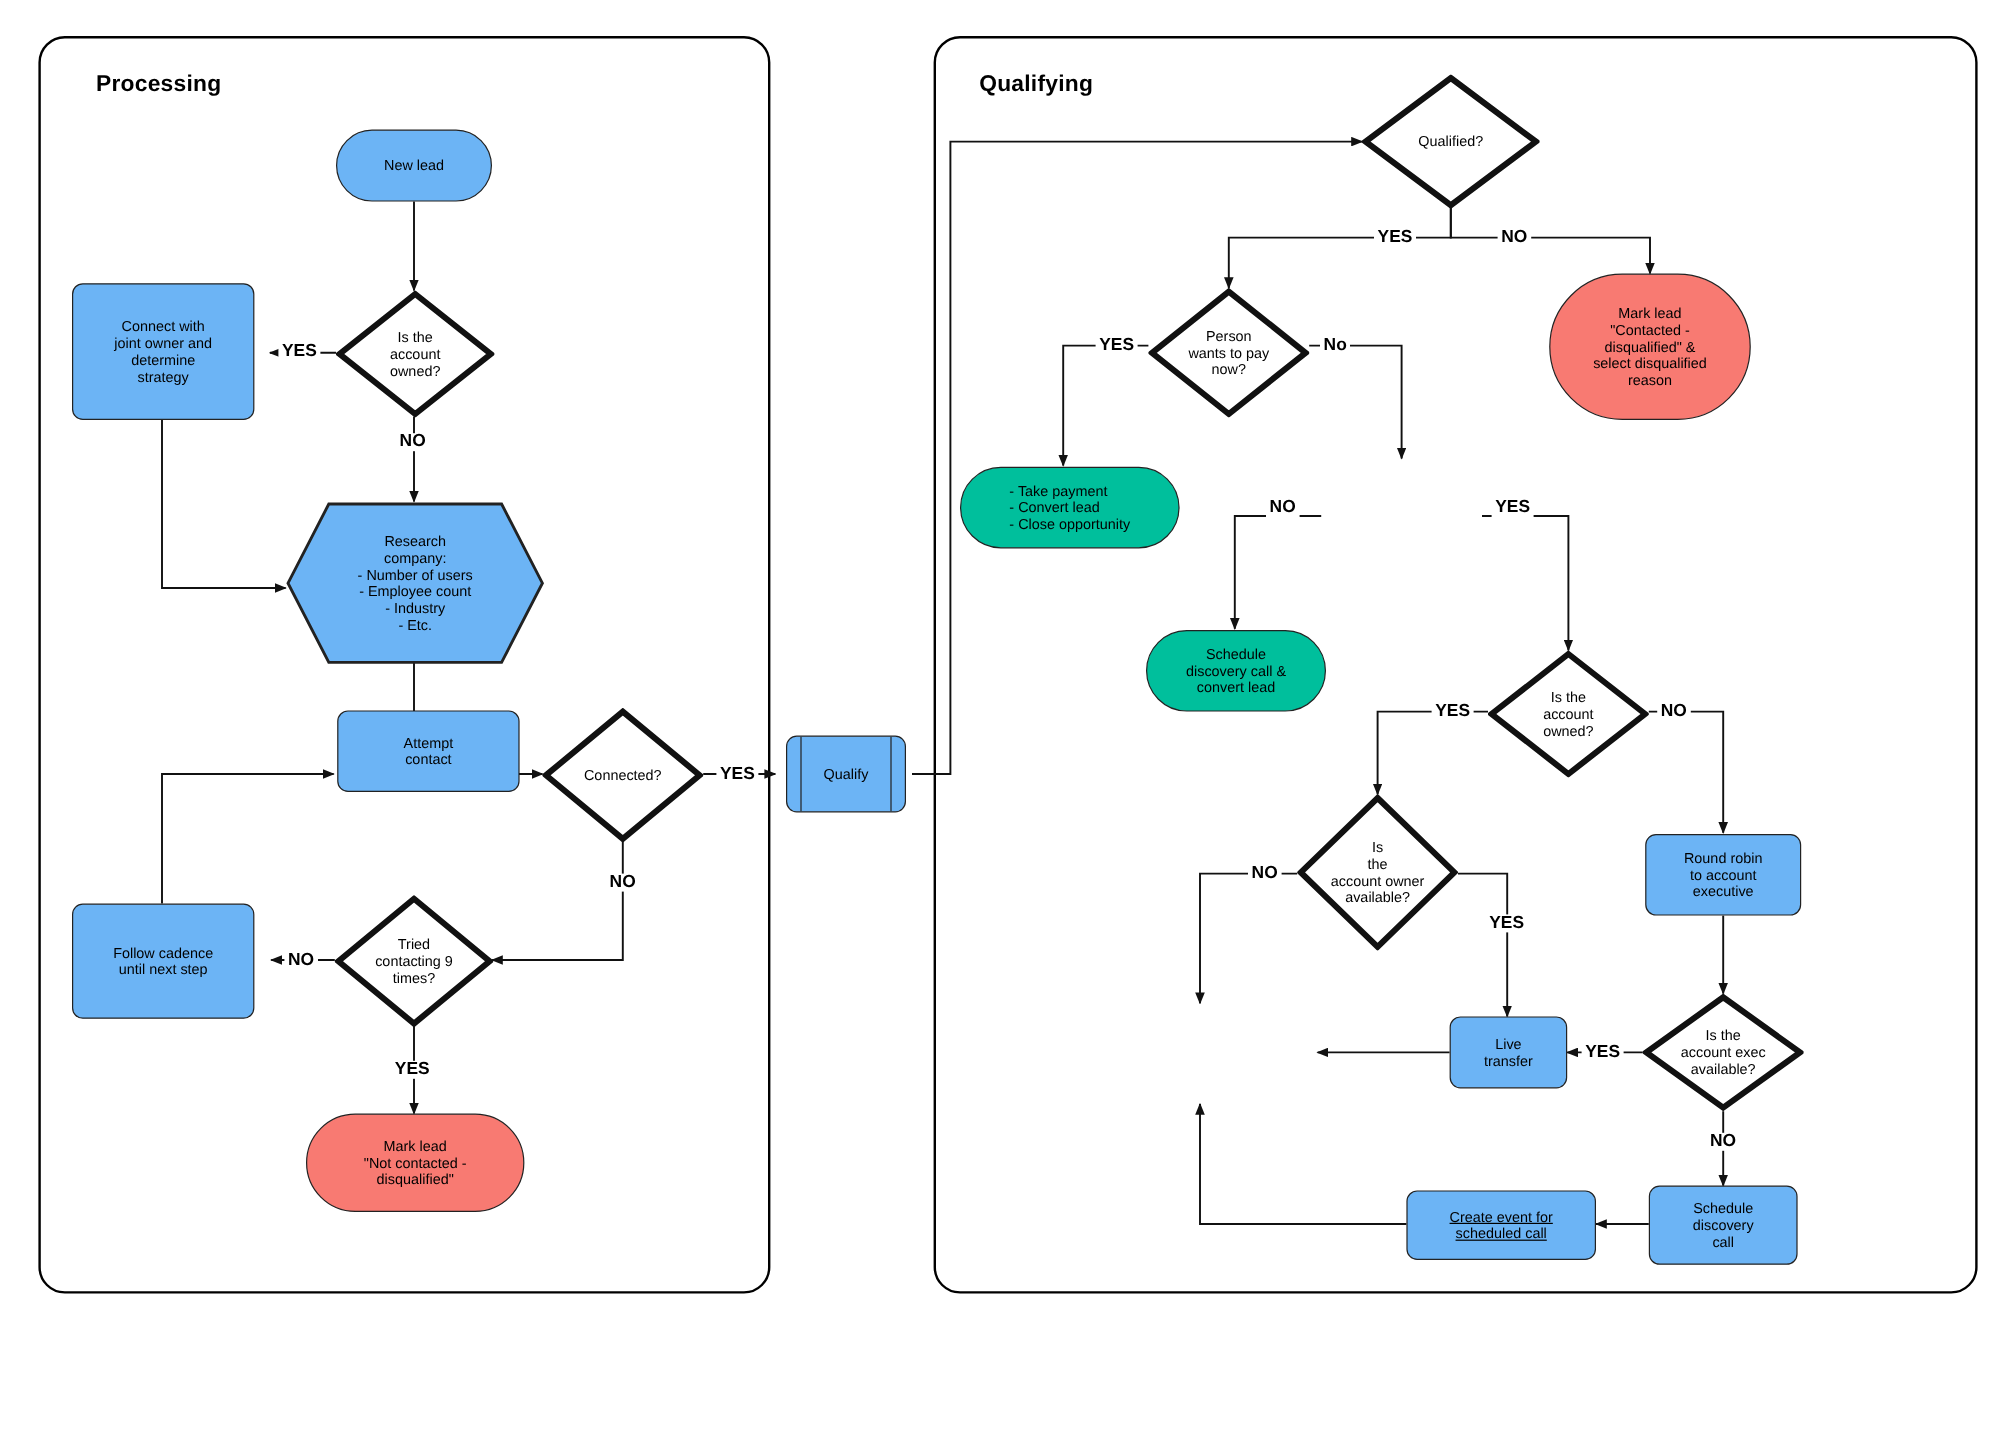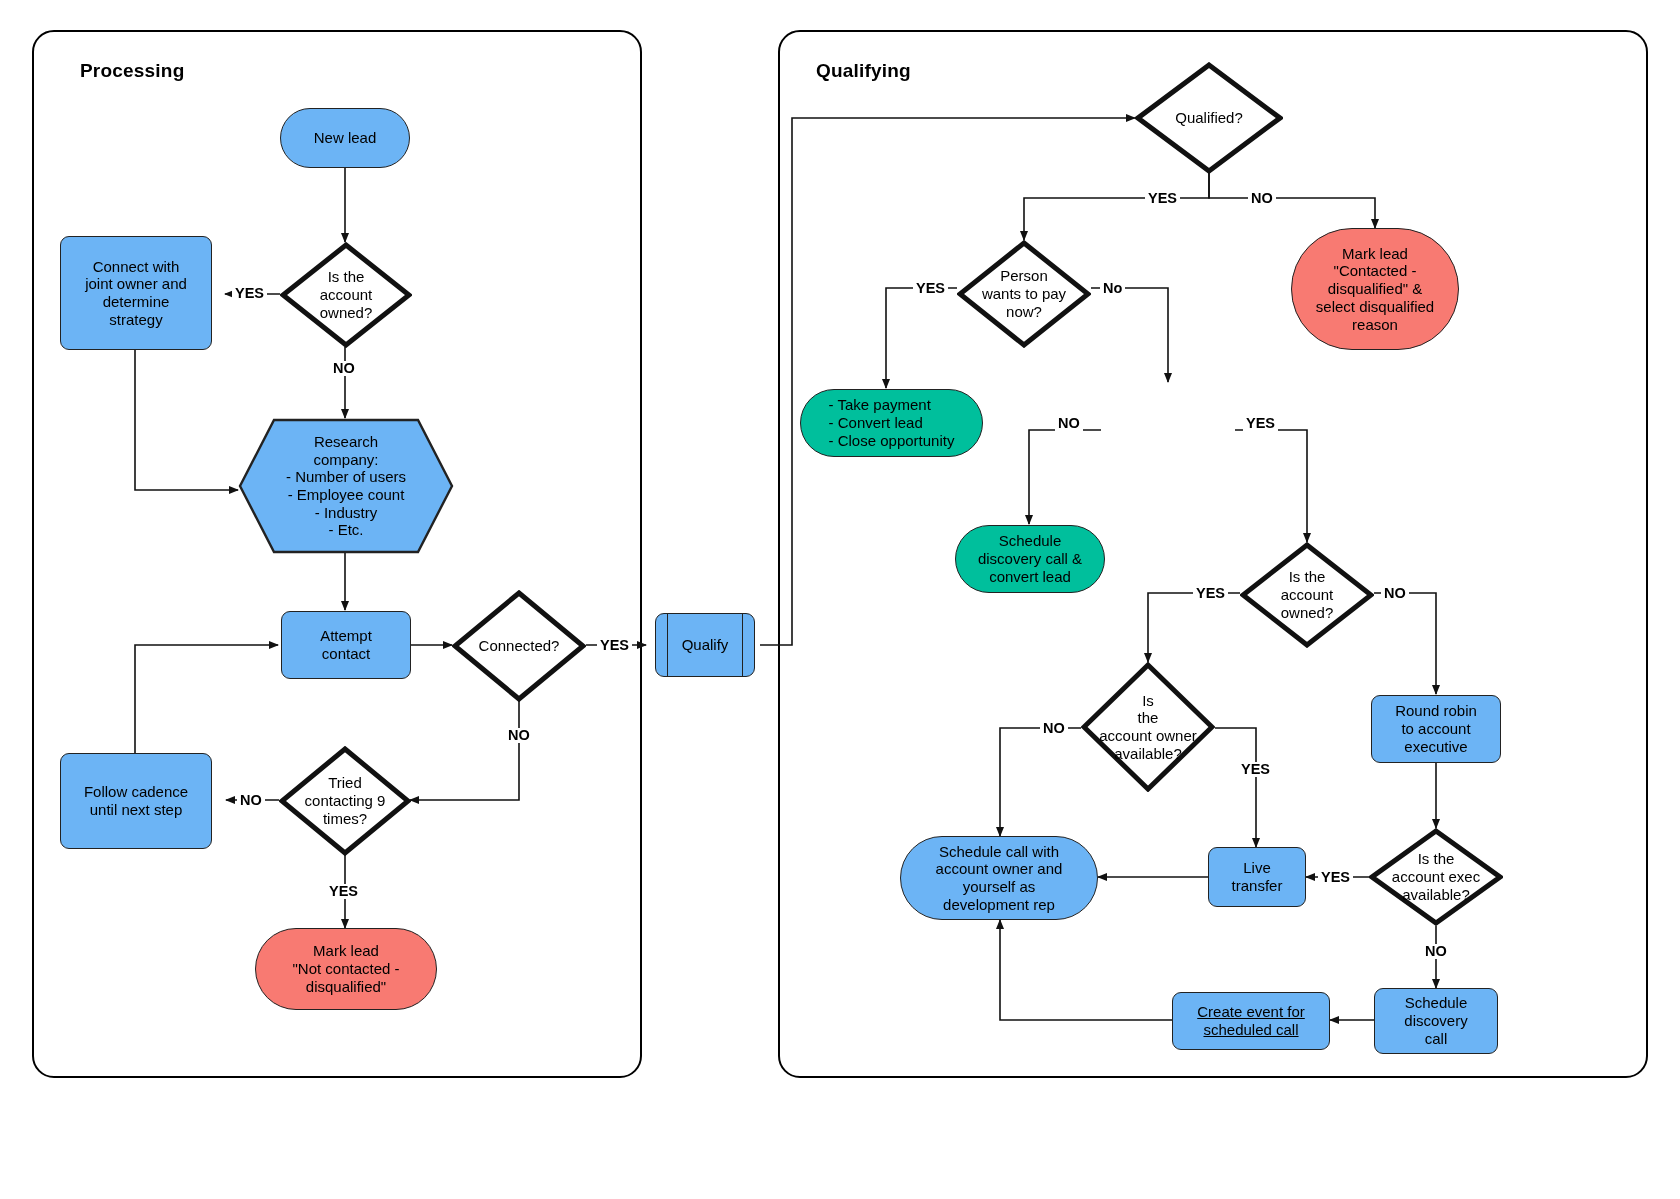--- a/index.html
+++ b/index.html
@@ -4,21 +4,21 @@
 <style>
   html,body{margin:0;padding:0;background:#ffffff;}
   body{width:1680px;height:1199px;font-family:"Liberation Sans",sans-serif;overflow:hidden;}
   #canvas{position:relative;width:1680px;height:1199px;}
   svg#wires{position:absolute;left:0;top:0;width:1680px;height:1199px;pointer-events:none;}
 
   .lane{position:absolute;border:2px solid #000;border-radius:22px;background:#fff;box-sizing:border-box;}
   .lane-title{position:absolute;font-weight:bold;font-size:19px;color:#000;letter-spacing:.2px;}
 
   .node{position:absolute;box-sizing:border-box;display:flex;align-items:center;justify-content:center;text-align:center;
-        font-size:15px;line-height:1.18;color:#000;}
+        font-size:12px;line-height:1.18;color:#000;}
   .node .txt{white-space:pre-line;padding:0 6px;}
 
   .proc{background:#6CB4F5;border:1.6px solid #222;border-radius:9px;}
   .term{background:#6CB4F5;border:1.6px solid #222;border-radius:999px;}
   .term-red{background:#F87A72;border:1.6px solid #222;border-radius:999px;}
   .term-green{background:#00BF9C;border:1.6px solid #222;border-radius:999px;}
   .node.left-align .txt{text-align:left;}
 
   
   .dec{background:transparent;border:none;}
@@ -140,21 +140,21 @@
       <polygon points="36,2 180,2 214,68 180,134 36,134 2,68" fill="#6CB4F5" stroke="#222" stroke-width="2.4"></polygon>
     </svg>
     <span class="txt">Research
 company:
 - Number of users
 - Employee count
 - Industry
 - Etc.</span>
   </div>
 
-  <div class="node proc" style="left:281px;top:611px;width:130px;height:68px;">
+  <div class="node proc" style="left:281px;top:592px;width:152px;height:68px;">
     <span class="txt">Attempt
 contact</span>
   </div>
 
   <div class="node dec" style="left:452px;top:590px;width:134px;height:112px;">
     <svg class="dshape" viewBox="0 0 134 112" preserveAspectRatio="none">
       <polygon points="67,3 131,56 67,109 3,56" fill="#ffffff" stroke="#111" stroke-width="5"></polygon>
     </svg>
     <span class="txt">Connected?</span>
   </div>
@@ -261,26 +261,20 @@
     <span class="txt">Is the
 account exec
 available?</span>
   </div>
 
   <div class="node proc" style="left:1208px;top:847px;width:98px;height:60px;">
     <span class="txt">Live
 transfer</span>
   </div>
 
-  <div class="node term" style="left:900px;top:836px;width:198px;height:84px;">
-    <span class="txt">Schedule call with
-account owner and
-yourself as
-development rep</span>
-  </div>
 
   <div class="node proc" style="left:1374px;top:988px;width:124px;height:66px;">
     <span class="txt">Schedule
 discovery
 call</span>
   </div>
 
   <div class="node proc" style="left:1172px;top:992px;width:158px;height:58px;text-decoration:underline;">
     <span class="txt">Create event for
 scheduled call</span>

